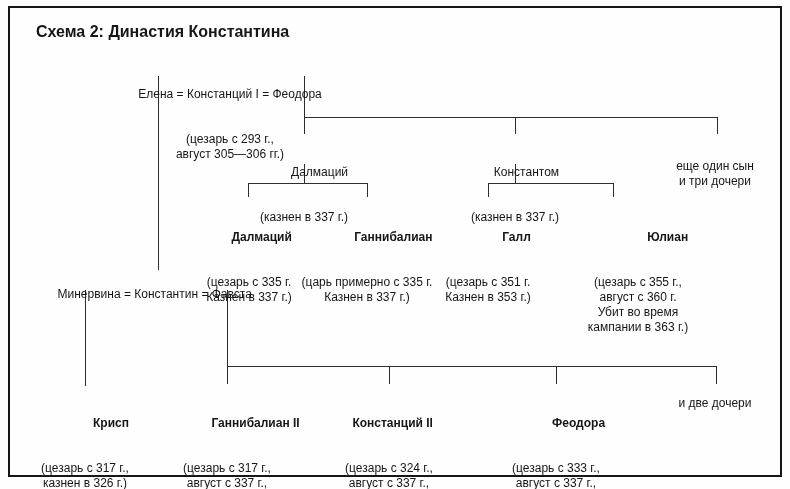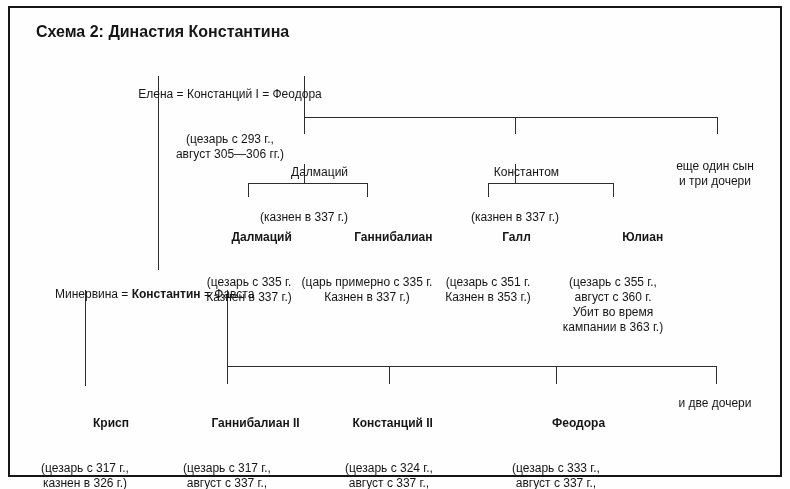--- a/index.html
+++ b/index.html
@@ -28,21 +28,21 @@
     white-space: pre;
   }
   .node {
     position: absolute;
     transform: translateX(-50%);
     text-align: center;
     white-space: pre;
   }
   .nm { font-weight: bold; text-align: right; }
   .nm.plain { font-weight: normal; }
-  .b { font-weight: bold; }
+  .b { font-weight: normal; }
   .vl { position: absolute; width: 1.2px; background: #2d2d2d; }
   .hl { position: absolute; height: 1.2px; background: #2d2d2d; }
 </style>
 </head>
 <body>
 
 <div id="canvas">
 
   <div class="frame"></div>
 
@@ -98,21 +98,21 @@
   <div class="node" style="left:367px;top:200px">
     <div class="nm">Ганнибалиан</div>
     <div class="dt">(царь примерно с 335 г.
 Казнен в 337 г.)</div>
   </div>
   <div class="node" style="left:488px;top:200px">
     <div class="nm">Галл</div>
     <div class="dt">(цезарь с 351 г.
 Казнен в 353 г.)</div>
   </div>
-  <div class="node" style="left:613px;top:200px">
+  <div class="node" style="left:638px;top:200px">
     <div class="nm">Юлиан</div>
     <div class="dt">(цезарь с 355 г.,
 август с 360 г.
 Убит во время
 кампании в 363 г.)</div>
   </div>
 
   <div class="node" style="left:148px;top:272px">
     <span>Минервина = </span><span class="b">Константин</span><span> = Фавста</span>
   </div>

